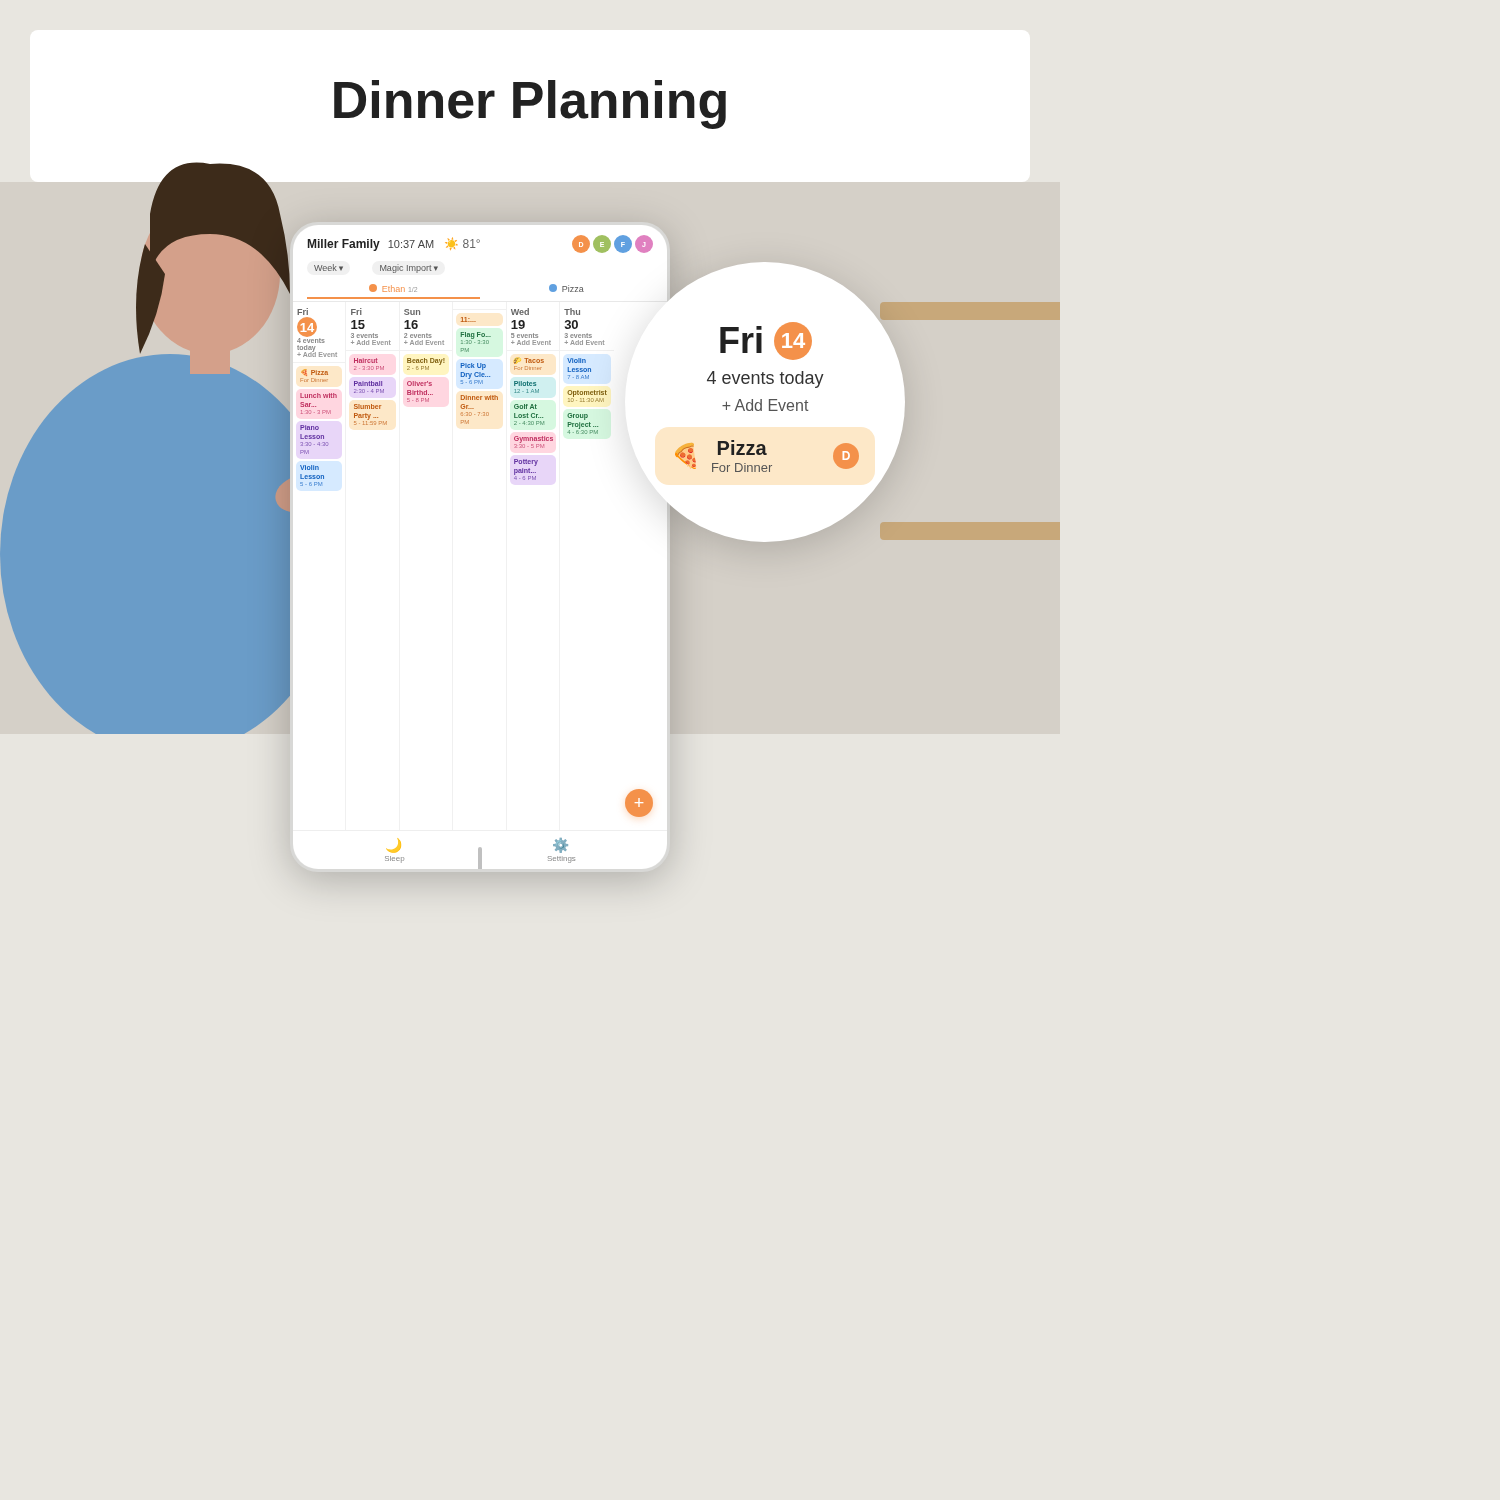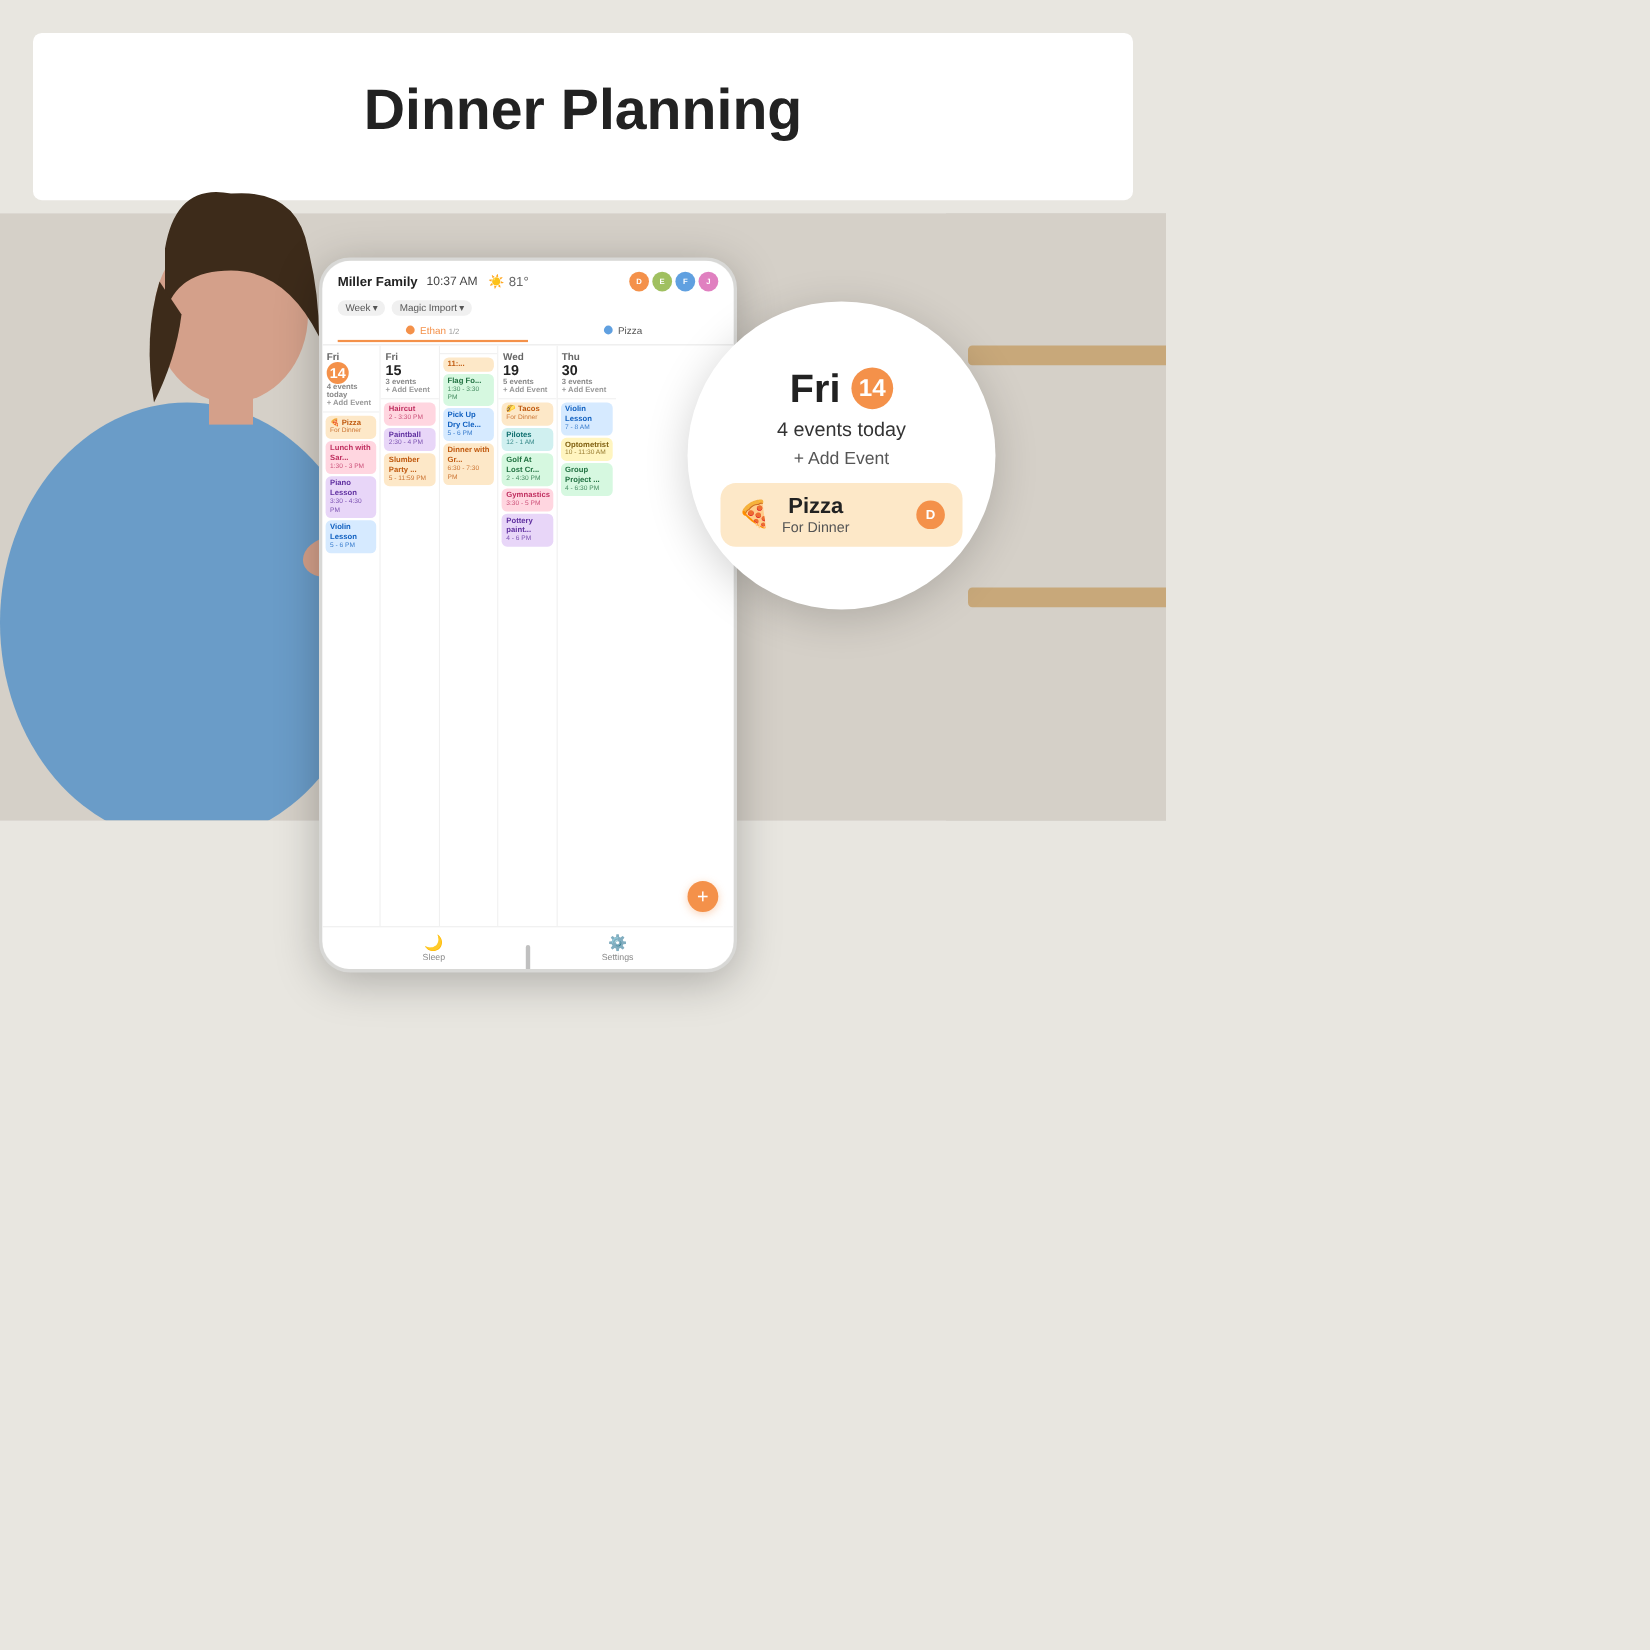--- a/index.html
+++ b/index.html
@@ -29,21 +29,21 @@
     .top-card p {
       font-size: 34px;
       font-weight: 400;
       color: #333;
       line-height: 1.35;
     }
 
     
     .scene {
       position: relative;
-      margin-top: 12px;
+      margin-top: 0;
       width: 100%;
       height: 552px;
     }
 
     
     .wall-bg {
       position: absolute;
       top: 0; left: 0; right: 0; bottom: 0;
       background: #d5d0c8;
     }
@@ -140,21 +140,21 @@
       font-size: 7px;
       color: #fff;
       font-weight: 700;
     }
 
     
     .toolbar-row {
       display: flex;
       align-items: flex-start;
       padding: 2px 14px 4px;
-      gap: 6px;
+      gap: 22px;
       flex-shrink: 0;
     }
     .toolbar-pill {
       background: #f0f0f0;
       border-radius: 12px;
       padding: 2px 7px;
       font-size: 9px;
       color: #555;
       display: flex;
       align-items: center;
@@ -512,20 +512,38 @@
               <div class="event-title">Paintball</div>
               <div class="event-time">2:30 - 4 PM</div>
             </div>
             <div class="cal-event ev-orange">
               <div class="event-title">Slumber Party ...</div>
               <div class="event-time">5 - 11:59 PM</div>
             </div>
           </div>
         </div>
 
+        <div class="cal-col">
+          <div class="cal-day-header">
+            <div class="day-name">Sun</div>
+            <div class="day-num">16</div>
+            <div class="events-count">2 events</div>
+            <div class="add-event">+ Add Event</div>
+          </div>
+          <div class="cal-events">
+            <div class="cal-event ev-yellow">
+              <div class="event-title">Beach Day!</div>
+              <div class="event-time">2 - 6 PM</div>
+            </div>
+            <div class="cal-event ev-pink">
+              <div class="event-title">Oliver's Birthd...</div>
+              <div class="event-time">5 - 8 PM</div>
+            </div>
+          </div>
+        </div>
 
         <div class="cal-col">
           <div class="cal-day-header">
             <div class="day-name"></div>
             <div class="day-num"></div>
           </div>
           <div class="cal-events">
             <div class="cal-event ev-orange">
               <div class="event-title">11:...</div>
             </div>

